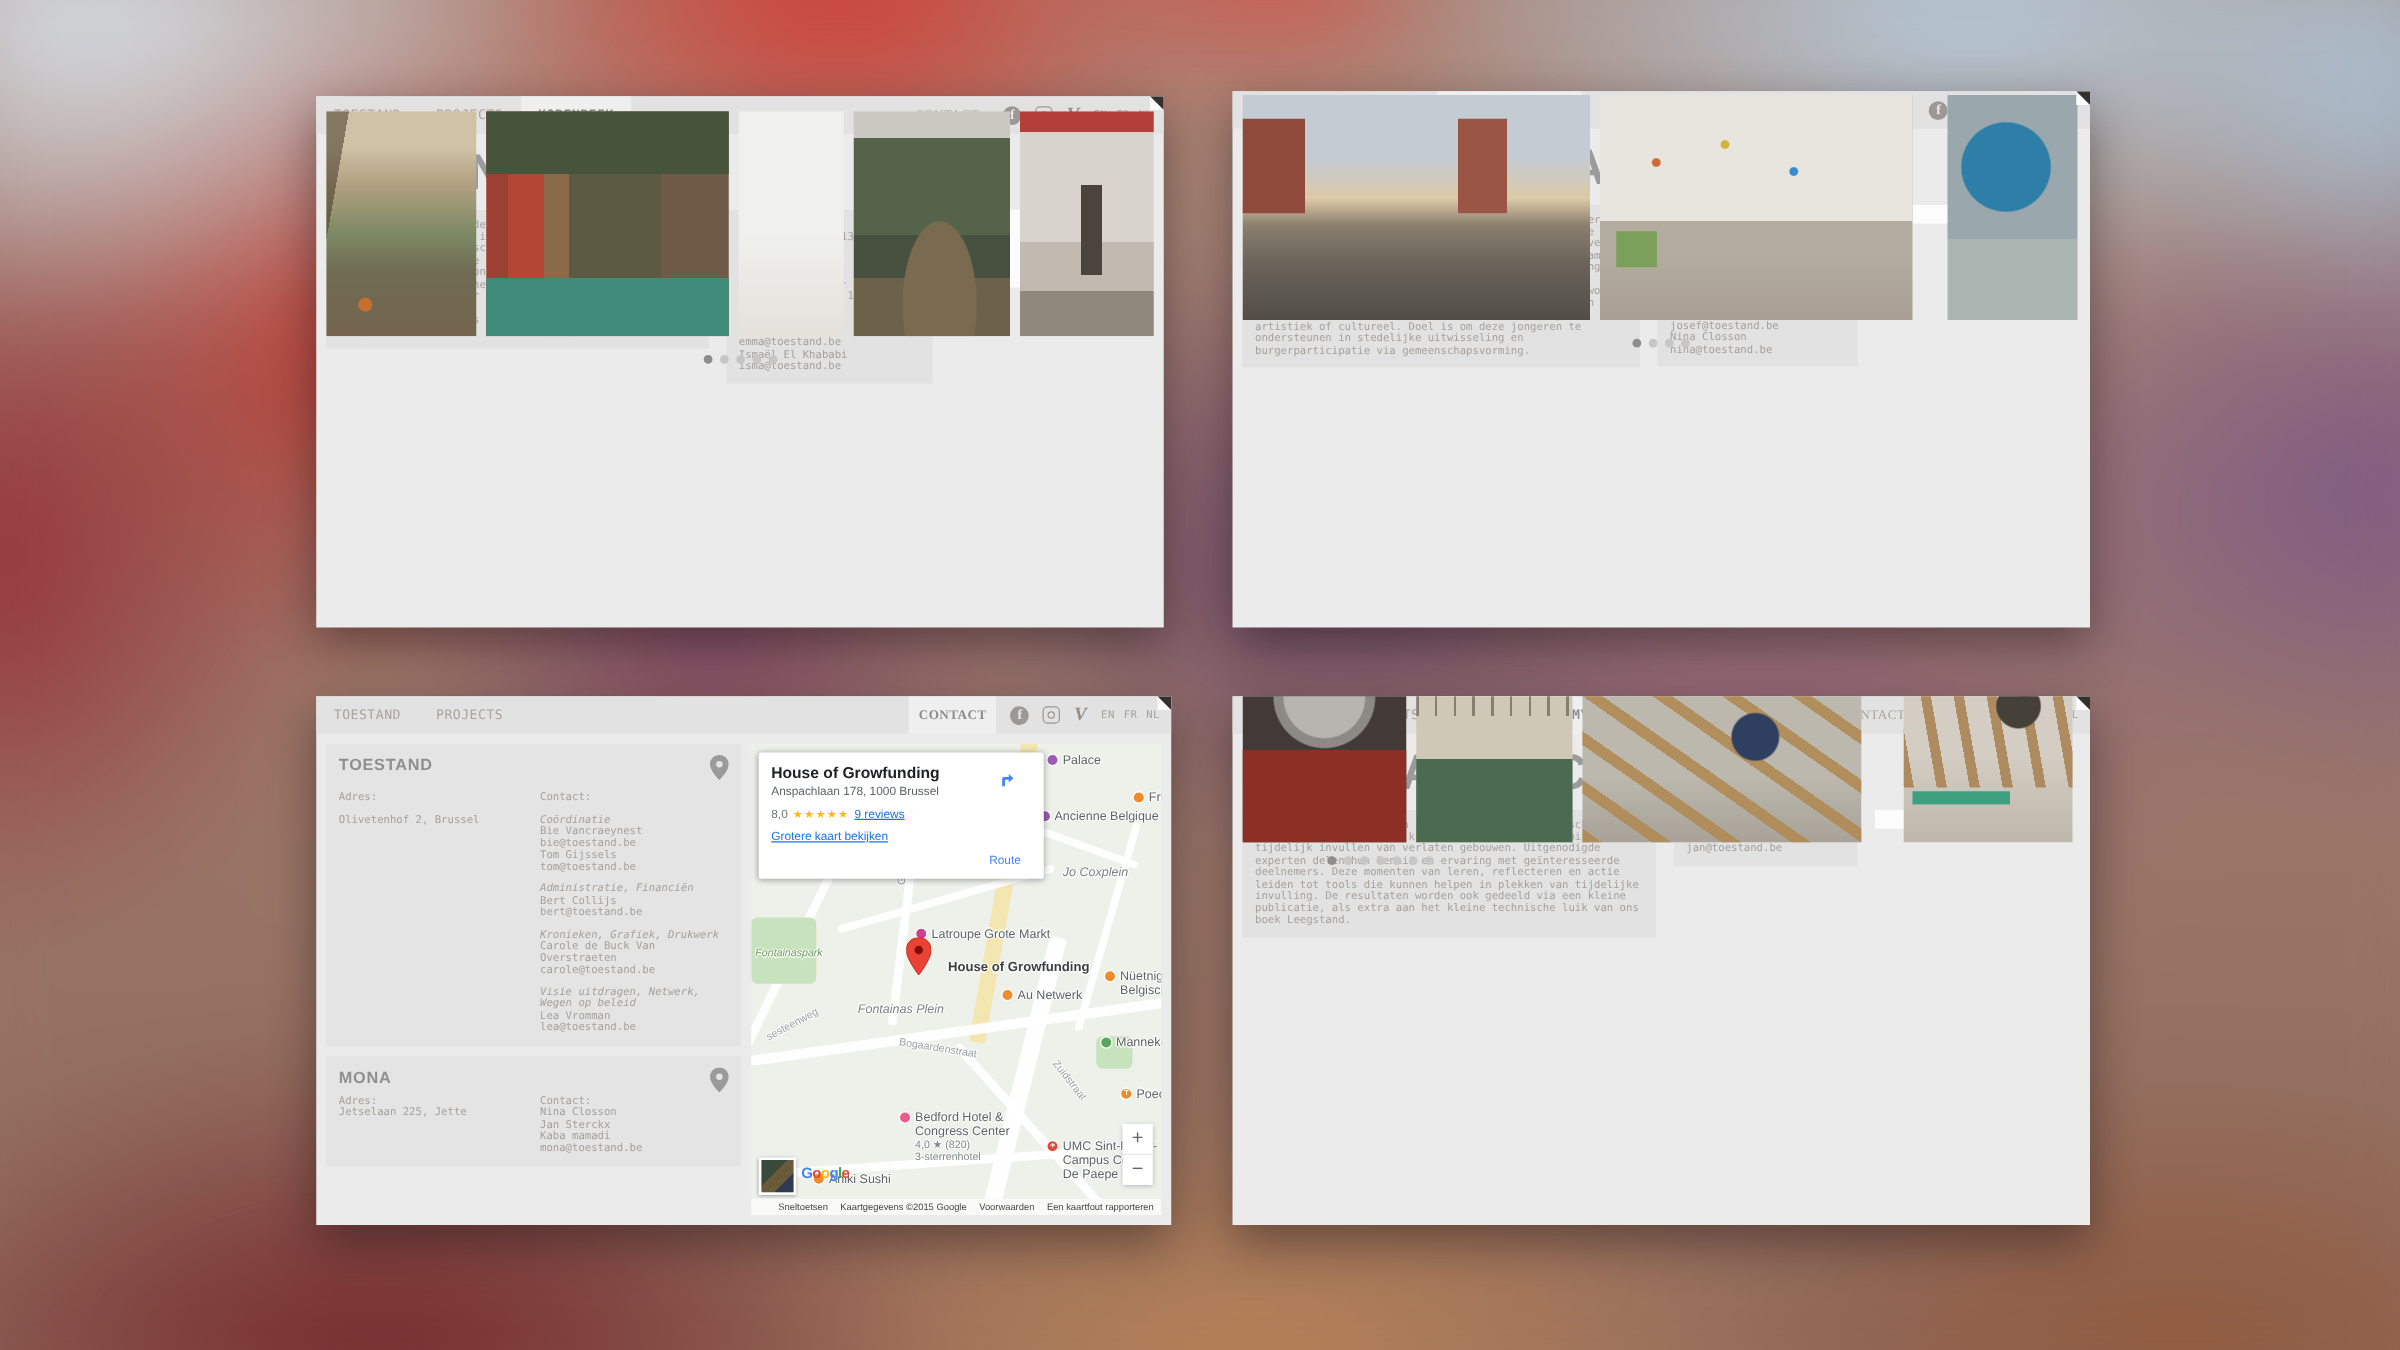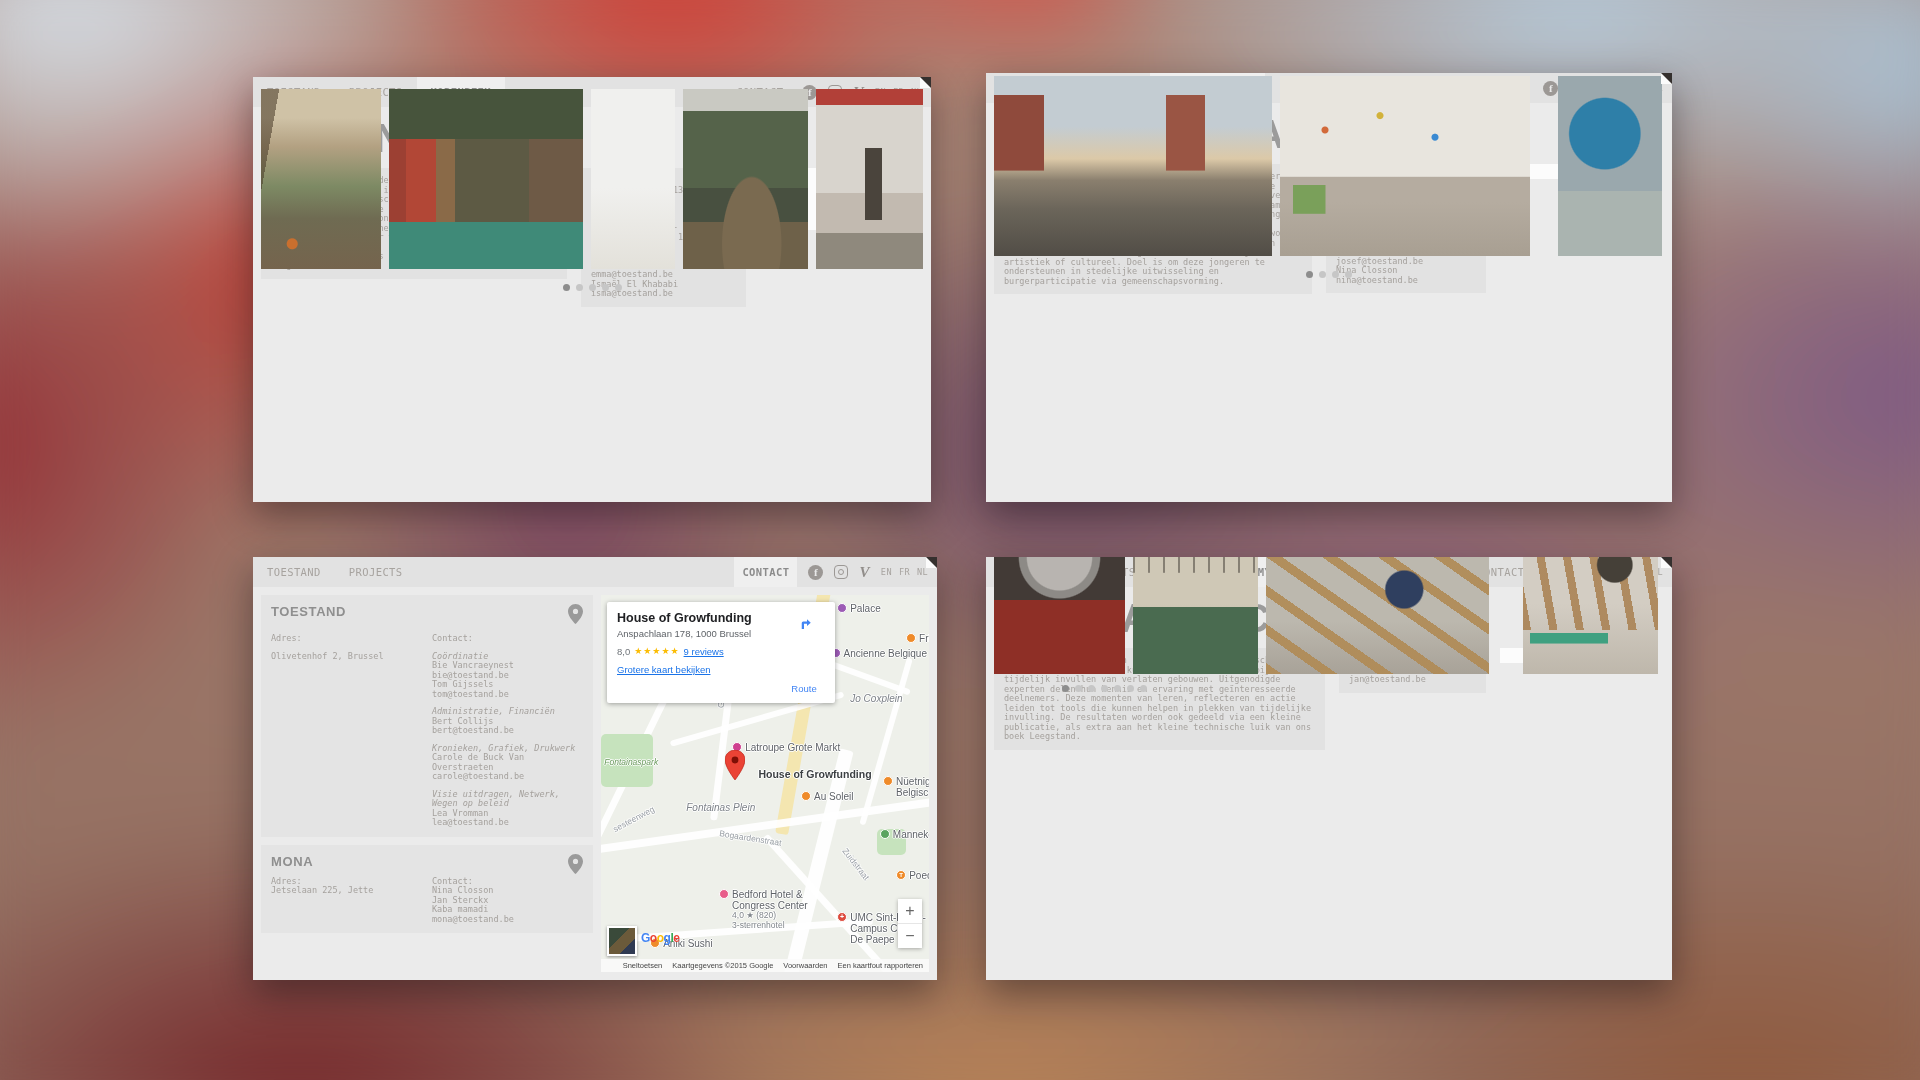--- a/index.html
+++ b/index.html
@@ -29,21 +29,21 @@
   #panel-contact{left:253px;top:557px;width:684px;height:423px;}
   #panel-academy{left:986px;top:557px;width:686px;height:423px;}
   .curl{position:absolute;right:0;top:0;width:11px;height:11px;z-index:9;
     background:linear-gradient(225deg,#35302e 0 48%,#fbfbfb 52% 100%);}
   
   .nav{height:30px;display:flex;align-items:stretch;background:#e2e2e2;color:#a7a39f;
        font-size:10.5px;letter-spacing:.4px;}
   .tab{display:flex;align-items:center;padding:0 14px;cursor:default;white-space:nowrap;}
   .tab.active{background:#efefef;color:#8c8c8c;font-weight:bold;}
   .nav-right{margin-left:auto;display:flex;align-items:center;gap:11px;padding-right:9px;}
-  .nav-right .tab{padding:0 8px;height:100%;}
+  .nav-right .tab{padding:0 8px;height:100%;font-family:Liberation Serif, serif;}
   .ic-fb{width:15px;height:15px;border-radius:50%;background:#9c9895;position:relative;}
   .ic-fb::after{content:"f";position:absolute;inset:0;display:flex;align-items:center;justify-content:center;
        color:#e9e9e9;font:bold 11px "Liberation Serif",serif;}
   .ic-ig{width:12px;height:12px;border:1.6px solid #9c9895;border-radius:4px;position:relative;}
   .ic-ig::after{content:"";position:absolute;left:50%;top:50%;width:4px;height:4px;margin:-3.4px 0 0 -3.4px;
        border:1.5px solid #9c9895;border-radius:50%;}
   .ic-vm{color:#918d8a;font:italic bold 15px "Liberation Serif",serif;line-height:1;}
   .ic-vm::after{content:"V";}
   .langs{display:flex;gap:7px;font-size:8.5px;color:#a7a39f;}
   
@@ -405,21 +405,21 @@
           </div>
         <div class="poi plain" style="left:76%;top:26%;">
             <span class="ptext">Jo Coxplein</span>
           </div>
         <div class="poi pink" style="left:40%;top:39%;">
             <span class="pdot"></span>
             <span class="ptext">Latroupe Grote Markt</span>
           </div>
         <div class="poi orange" style="left:61%;top:52%;">
             <span class="pdot"></span>
-            <span class="ptext">Au Soleil</span>
+            <span class="ptext">Au Netwerk</span>
           </div>
         <div class="poi orange" style="left:86%;top:48%;">
             <span class="pdot"></span>
             <span class="ptext">Nüetnigenough
 Belgisch</span>
           </div>
         <div class="poi green" style="left:85%;top:62%;">
             <span class="pdot"></span>
             <span class="ptext">Manneken</span>
           </div>

